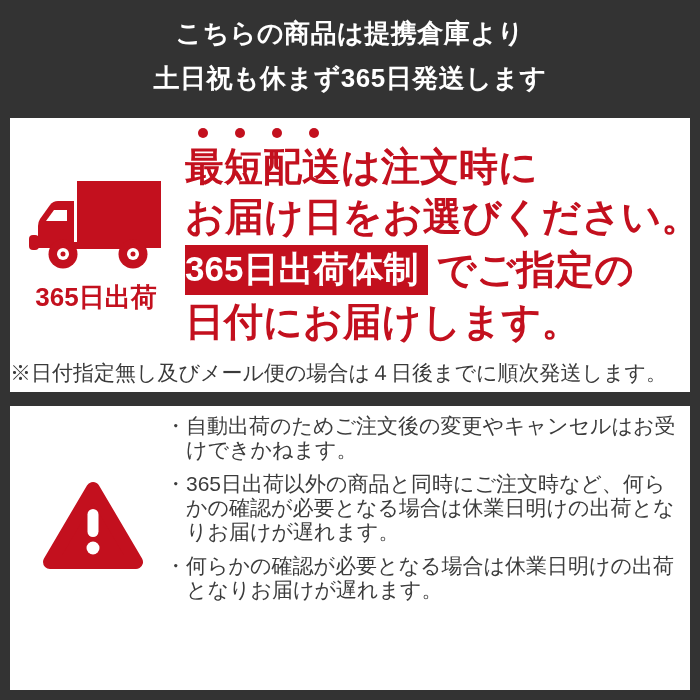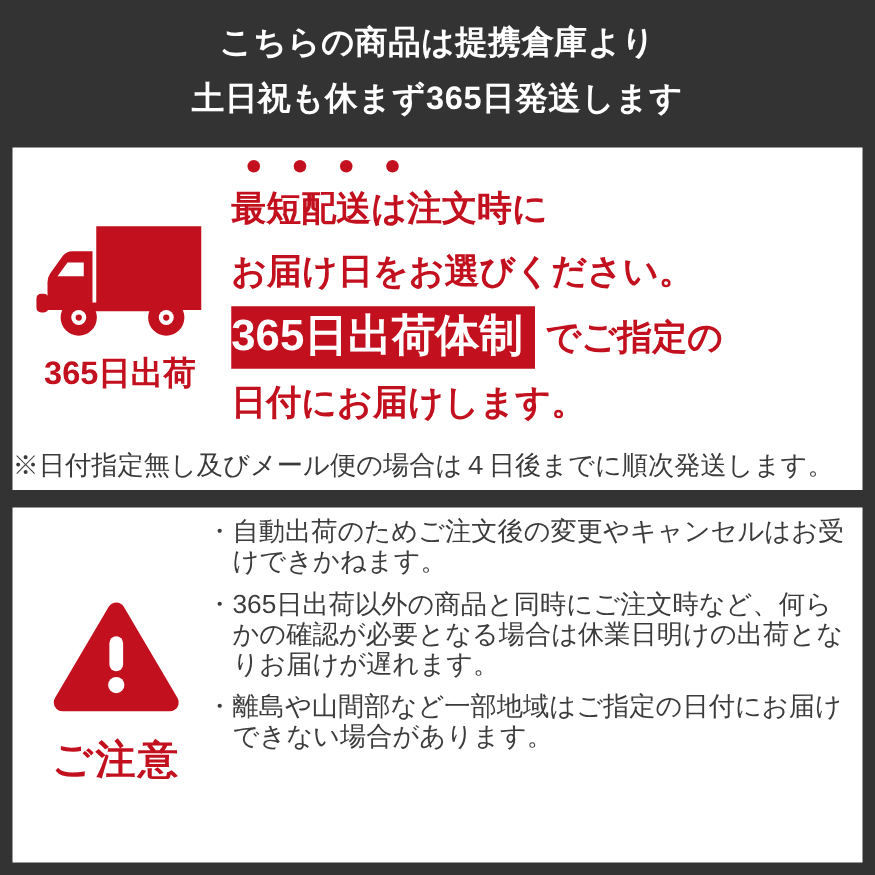--- a/index.html
+++ b/index.html
@@ -30,21 +30,21 @@
   }
   .truck-label {
     margin-top:2px; color:#c3101e; font-size:26px; font-weight:bold; white-space:nowrap;
   }
   .mid-right {
     position:absolute; left:175px; top:6px; width:500px;
   }
   .dots-row { display:flex; gap:27px; padding-left:13px; height:18px; align-items:center; }
   .dot { width:10px; height:10px; border-radius:50%; background:#c3101e; }
   .red-heading {
-    color:#c3101e; font-size:28px; font-weight:bold; line-height:50px; white-space:nowrap;
+    color:#c3101e; font-size:39px; font-weight:bold; line-height:50px; white-space:nowrap;
   }
   .heading-row3 { display:flex; align-items:center; margin:3px 0 2px 0; }
   .highlight-box {
     background:#c3101e; color:#ffffff; font-size:35px; font-weight:bold;
     padding:5px 10px 7px 0; line-height:38px; white-space:nowrap;
   }
   .after-box { margin-left:8px; }
   .mid-note {
     position:absolute; bottom:6px; left:0; width:548px; text-align:center;
     color:#3a3a3a; font-size:21px; line-height:26px; white-space:nowrap;
@@ -117,23 +117,22 @@
 
   <div class="panel bottom">
     <div class="caution-left">
       <span>
         <svg width="104" height="95" viewBox="0 0 104 95" aria-hidden="true">
           <path d="M52 11 L95 84 L9 84 Z" fill="#c3101e" stroke="#c3101e" stroke-width="14" stroke-linejoin="round"></path>
           <rect x="46.5" y="31" width="11" height="28" rx="5.5" fill="#ffffff"></rect>
           <circle cx="52" cy="70" r="6.5" fill="#ffffff"></circle>
         </svg>
       </span>
-      <div class="caution-label">ご注意</div>
     </div>
 
     <ul class="caution-list">
       <li><span>・</span><span>自動出荷のためご注文後の変更やキャンセルはお受けできかねます。</span></li>
       <li><span>・</span><span>365日出荷以外の商品と同時にご注文時など、何らかの確認が必要となる場合は休業日明けの出荷となりお届けが遅れます。</span></li>
-      <li><span>・</span><span>離島や山間部など一部地域はご指定の日付にお届けできない場合があります。</span></li>
+      <li><span>・</span><span>何らかの確認が必要となる場合は休業日明けの出荷となりお届けが遅れます。</span></li>
     </ul>
   </div>
 
 </div>
 
 </body></html>

